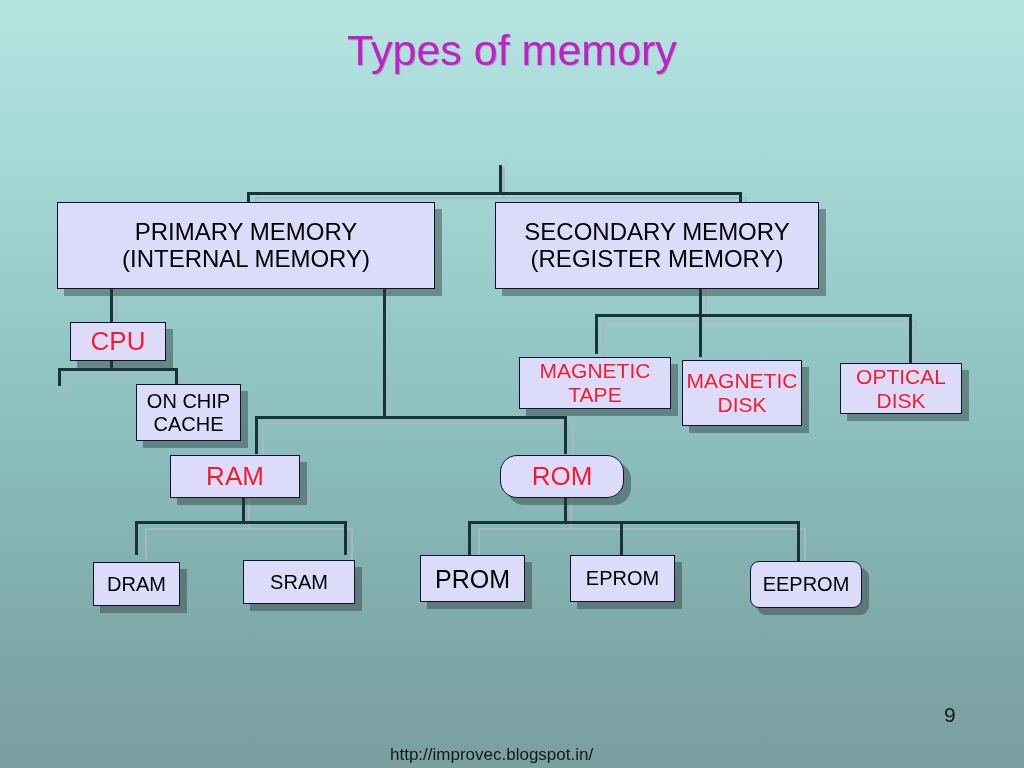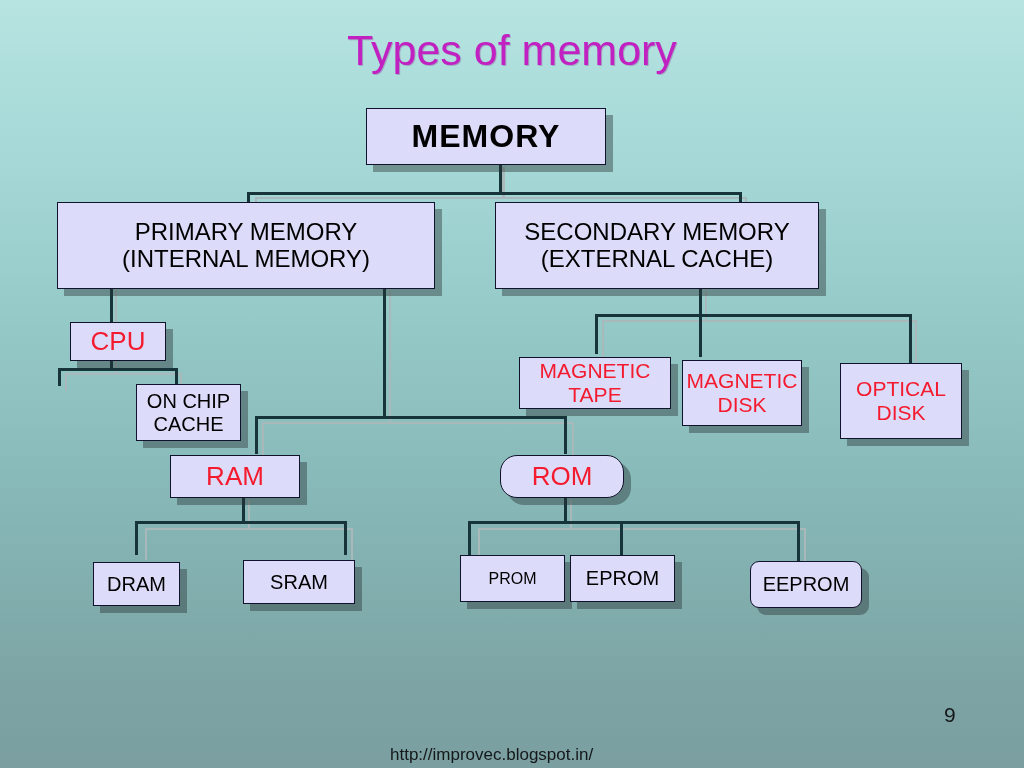--- a/index.html
+++ b/index.html
@@ -152,35 +152,32 @@
   <div class="ln sh" style="left:705px; top:291px; width:2px; height:30px;"></div>
   <div class="ln sh" style="left:602px; top:320px; width:315px; height:2px;"></div>
   <div class="ln sh" style="left:602px; top:320px; width:2px; height:40px;"></div>
   <div class="ln sh" style="left:915px; top:320px; width:2px; height:48px;"></div>
 
   <div class="ln" style="left:699px; top:289px; width:3px; height:68px;"></div>
   <div class="ln" style="left:595px; top:314px; width:317px; height:3px;"></div>
   <div class="ln" style="left:595px; top:314px; width:3px; height:40px;"></div>
   <div class="ln" style="left:909px; top:314px; width:3px; height:50px;"></div>
 
-  <div class="box" style="left:366px; top:108px; width:240px; height:57px; font-size:32px; font-weight:bold; letter-spacing:1px;">
-    <span class="tx">MEMORY</span>
-  </div>
 
   <div class="box" style="left:57px; top:202px; width:378px; height:87px; font-size:24px;">
     <span>
       <span class="tx">PRIMARY MEMORY</span>
       <span class="tx">(INTERNAL MEMORY)</span>
     </span>
   </div>
 
   <div class="box" style="left:495px; top:202px; width:324px; height:87px; font-size:24px;">
     <span>
       <span class="tx">SECONDARY MEMORY</span>
-      <span class="tx">(EXTERNAL CACHE)</span>
+      <span class="tx">(REGISTER MEMORY)</span>
     </span>
   </div>
 
   <div class="box red" style="left:70px; top:322px; width:96px; height:39px; font-size:26px;">
     <span class="tx">CPU</span>
   </div>
 
 
   <div class="box" style="left:136px; top:384px; width:105px; height:57px; font-size:20px;">
     <span>
@@ -198,21 +195,21 @@
   </div>
 
   <div class="box" style="left:93px; top:562px; width:87px; height:44px; font-size:20px;">
     <span class="tx">DRAM</span>
   </div>
 
   <div class="box" style="left:243px; top:560px; width:112px; height:44px; font-size:20px;">
     <span class="tx">SRAM</span>
   </div>
 
-  <div class="box" style="left:420px; top:555px; width:105px; height:47px; font-size:16px;margin-left:40px;">
+  <div class="box" style="left:420px; top:555px; width:105px; height:47px; font-size:25px;">
     <span class="tx">PROM</span>
   </div>
 
   <div class="box" style="left:570px; top:555px; width:105px; height:47px; font-size:20px;">
     <span class="tx">EPROM</span>
   </div>
 
   <div class="box" style="left:750px; top:561px; width:112px; height:47px; font-size:20px;border-radius:9px;">
     <span class="tx">EEPROM</span>
   </div>
@@ -224,21 +221,21 @@
     </span>
   </div>
 
   <div class="box red" style="left:682px; top:360px; width:120px; height:66px; font-size:21px;">
     <span>
       <span class="tx">MAGNETIC</span>
       <span class="tx">DISK</span>
     </span>
   </div>
 
-  <div class="box red" style="left:840px; top:363px; width:122px; height:76px; font-size:21px;">
+  <div class="box red" style="left:840px; top:363px; width:122px; height:51px; font-size:21px;">
     <span>
       <span class="tx">OPTICAL</span>
       <span class="tx">DISK</span>
     </span>
   </div>
 
   <div id="footer-url">http://improvec.blogspot.in/</div>
   <div id="footer-page">9</div>
 
 </div>

